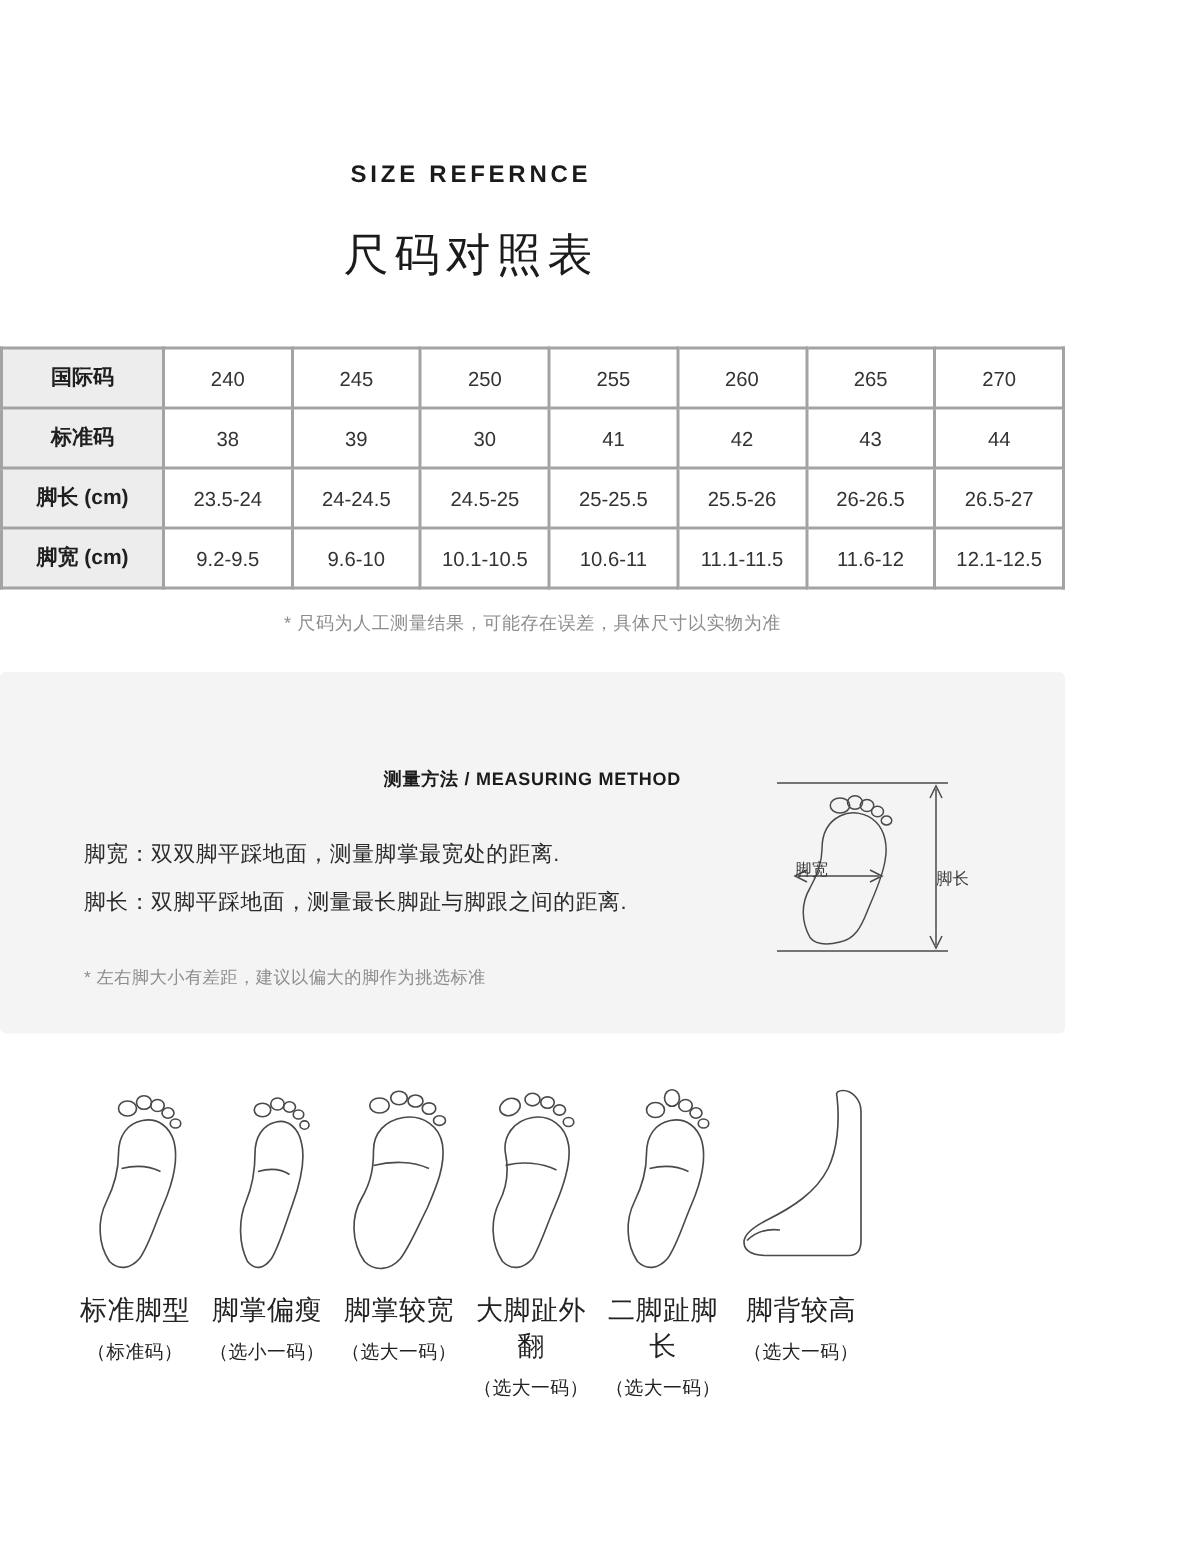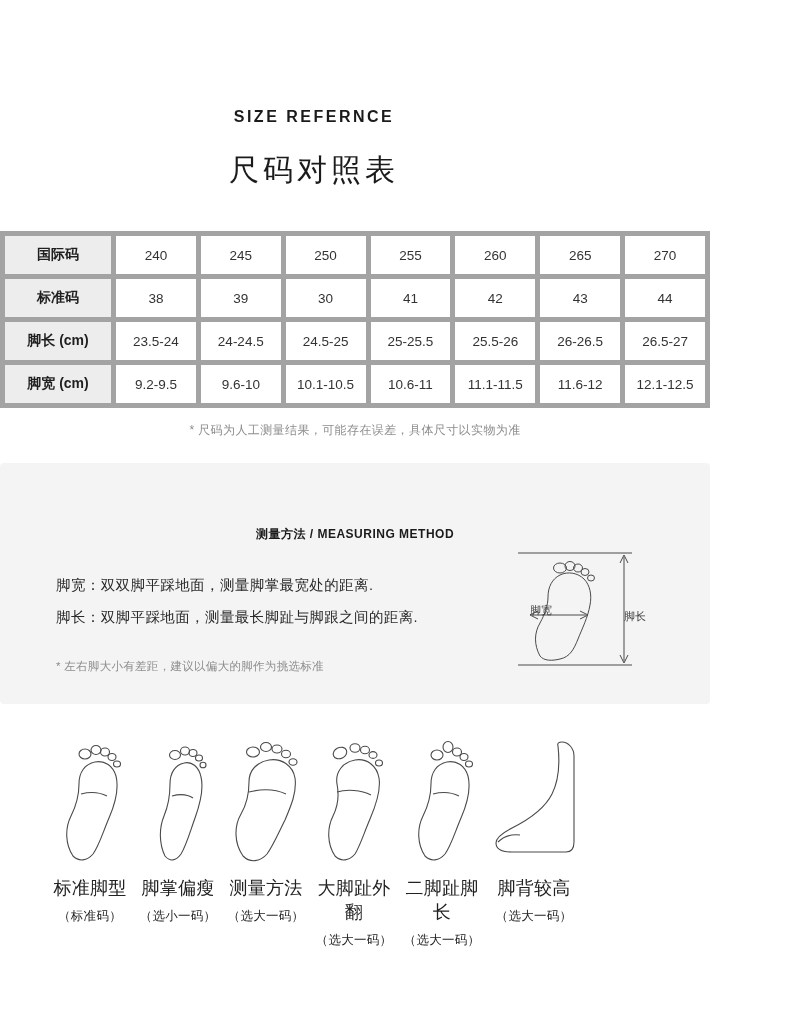--- a/index.html
+++ b/index.html
@@ -44,21 +44,21 @@
   .table-wrap {
     margin: 40px auto 0 auto;
     width: 710px;
   }
   table.size-table {
     border-collapse: collapse;
     width: 100%;
     table-layout: fixed;
   }
   table.size-table td {
-    border: 5px solid #a3a3a3;
+    border: 2px solid #a3a3a3;
     height: 36px;
     text-align: center;
     font-size: 13.5px;
     color: #333333;
     background: #ffffff;
   }
   table.size-table td.rowhead {
     width: 104px;
     background: #ededed;
     font-weight: bold;
@@ -102,21 +102,21 @@
   .method-footnote {
     margin-top: 26px;
     padding-left: 56px;
     font-size: 11.5px;
     color: #8d8d8d;
     letter-spacing: 0.3px;
   }
   .foot-diagram {
     position: absolute;
     right: 48px;
-    top: 78px;
+    top: 62px;
     width: 150px;
     height: 135px;
   }
   .foot-diagram .lbl {
     position: absolute;
     font-size: 11px;
     color: #3a3a3a;
   }
   .lbl-width { left: 18px; top: 62px; }
   .lbl-length { left: 112px; top: 68px; }
@@ -310,21 +310,21 @@
                      C37,126 27,127 20,120 Z"></path>
             <ellipse cx="30" cy="16" rx="6.5" ry="5"></ellipse>
             <ellipse cx="43" cy="11" rx="5.5" ry="4.5"></ellipse>
             <ellipse cx="54" cy="13" rx="5" ry="4"></ellipse>
             <ellipse cx="63" cy="18" rx="4.5" ry="3.8"></ellipse>
             <ellipse cx="70" cy="26" rx="4" ry="3.2"></ellipse>
             <path d="M26,56 C38,53 52,53 63,58"></path>
           </g>
         </svg>
       </div>
-      <div class="type-label">测量方法</div>
+      <div class="type-label">脚掌较宽</div>
       <div class="type-sub">（选大一码）</div>
     </div>
 
     <div class="type-item">
       <div class="type-art">
         <svg width="82" height="128" viewBox="0 0 82 128">
           <g fill="none" stroke="#4a4a4a" stroke-width="1.1">
             <path d="M22,120 C14,108 14,92 20,80 C26,68 26,58 24,48 C22,36 30,26 42,24
                      C54,22 64,30 66,42 C68,54 63,69 57,83 C51,97 47,110 42,118
                      C36,125 28,126 22,120 Z"></path>

